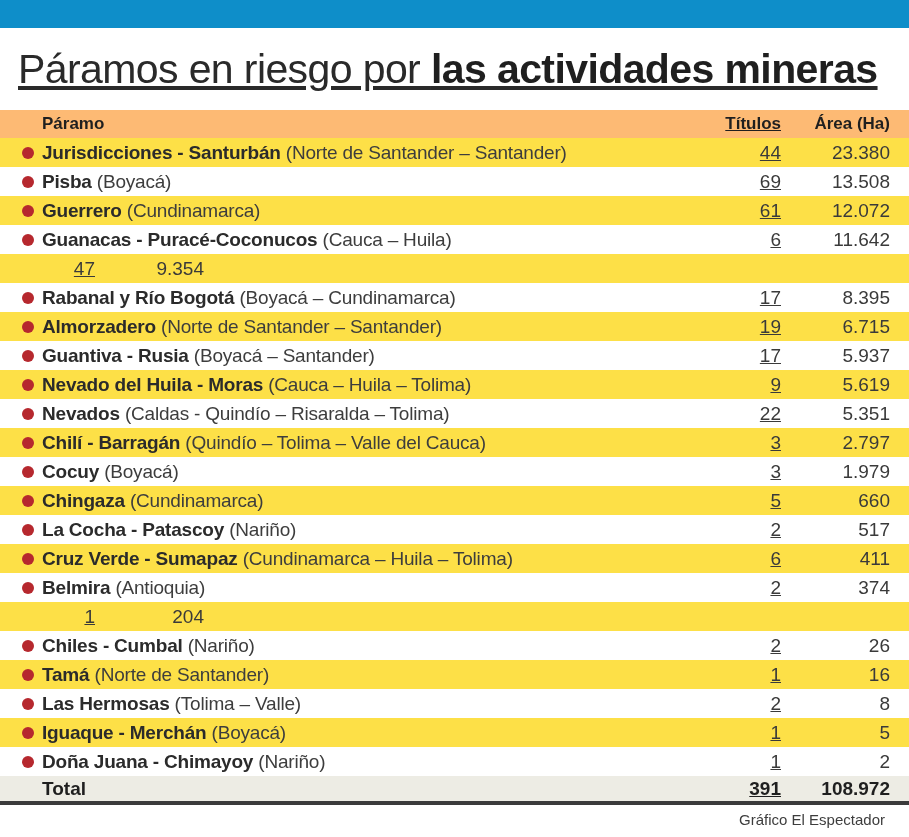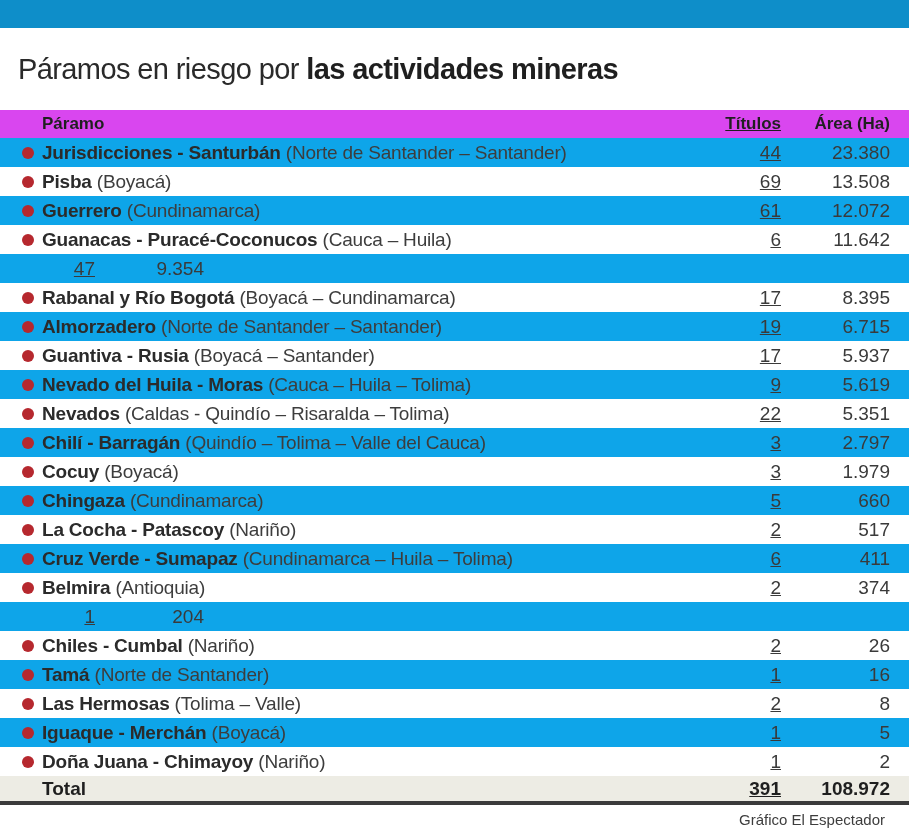--- a/index.html
+++ b/index.html
@@ -18,51 +18,52 @@
     background: #0e8ec9;
   }
   .title-wrap {
     height: 82px;
     display: flex;
     align-items: center;
     padding-left: 18px;
     box-sizing: border-box;
   }
   .title {
-    font-size: 29px;
+    font-size: 41px;
     letter-spacing: -0.6px;
     color: #2a2a2a;
     font-weight: 400;
     white-space: pre;
+    text-decoration: underline;
   }
   .title .bold {
     font-weight: 700;
     color: #1f1f1f;
   }
   .table {
     width: 909px;
   }
   .row {
     display: flex;
     align-items: center;
     height: 29px;
     box-sizing: border-box;
     font-size: 19px;
     color: #3a3a3a;
   }
-  .row.beige { background: #0ea5e9; }
+  .row.beige { background: #fde047; }
   .row.white { background: #ffffff; }
   .header-row {
     height: 28px;
     align-items: flex-end;
     padding-bottom: 4px;
     font-size: 17px;
     font-weight: 700;
     color: #1f1f1f;
-    background: #d946ef;
+    background: #fdba74;
   }
   .cell-name {
     flex: 1;
     display: flex;
     align-items: center;
     padding-left: 22px;
     box-sizing: border-box;
     overflow: hidden;
     white-space: nowrap;
   }

